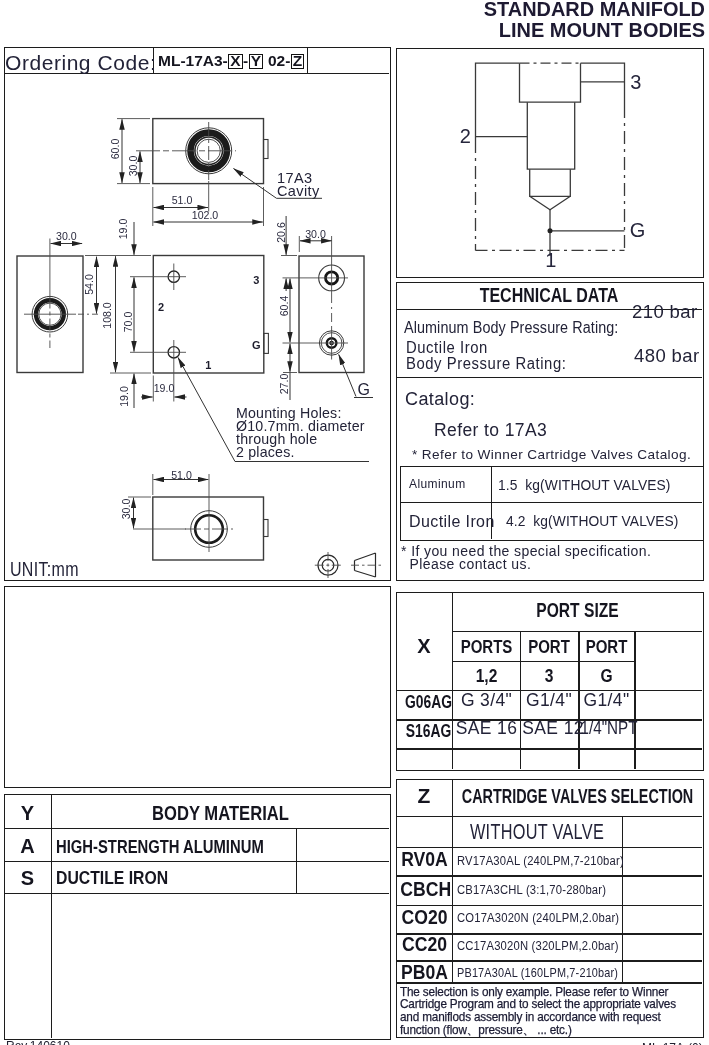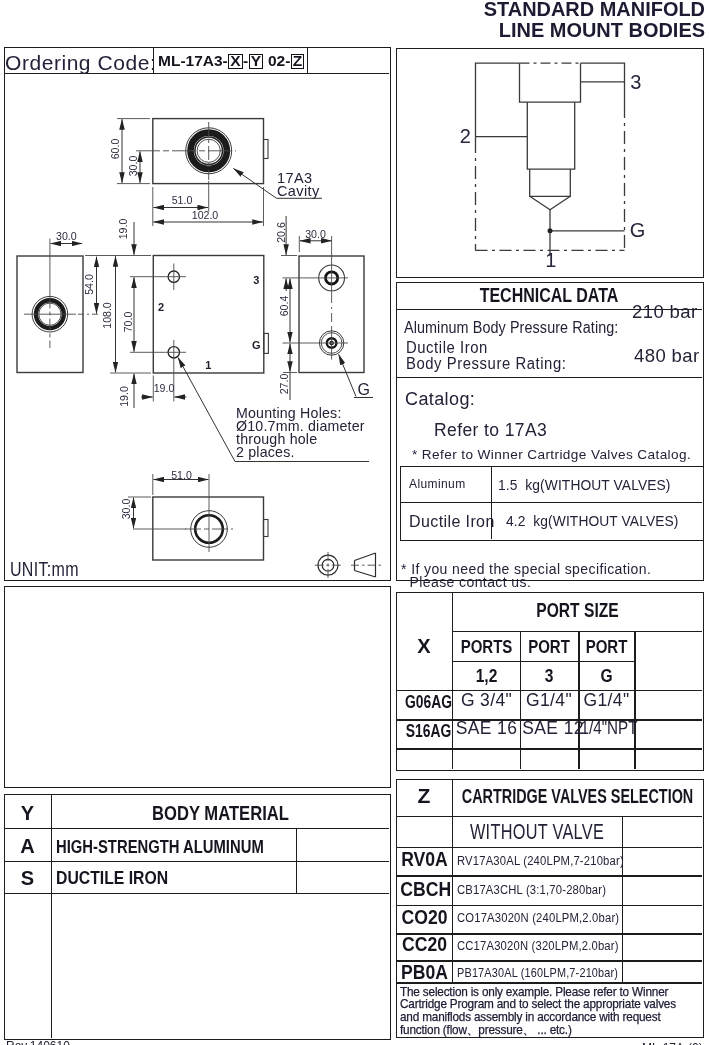--- a/index.html
+++ b/index.html
@@ -215,21 +215,21 @@
 <div class="a g" style="left:405px;top:389px;font-size:18px;">Catalog:</div>
 <div class="a g" style="left:434px;top:420px;font-size:17.5px;">Refer to 17A3</div>
 <div class="a g" style="left:412px;top:446.5px;font-size:13.6px;">* Refer to Winner Cartridge Valves Catalog.</div>
 <div class="bx" style="left:399.5px;top:465.5px;width:302px;height:73.5px;border-width:1.6px;"></div>
 <div class="ln" style="left:490.5px;top:465.5px;width:1.4px;height:73.5px;"></div>
 <div class="ln" style="left:399.5px;top:501.8px;width:302px;height:1.4px;"></div>
 <div class="a g" style="left:409px;top:476.5px;font-size:12px;">Aluminum</div>
 <div class="a g" style="left:498px;top:477.5px;font-size:13.8px;letter-spacing:0.1px;">1.5&nbsp; kg(WITHOUT VALVES)</div>
 <div class="a g" style="left:409px;top:513px;font-size:16px;">Ductile Iron</div>
 <div class="a g" style="left:498px;top:513.5px;font-size:13.8px;letter-spacing:0.1px;margin-left:8px;">4.2&nbsp; kg(WITHOUT VALVES)</div>
-<div class="a g" style="left:401px;top:544.5px;font-size:14px;line-height:13.8px;margin-top:18px;">* If you need the special specification.<br>&nbsp;&nbsp;Please contact us.</div>
+<div class="a g" style="left:401px;top:544.5px;font-size:14px;line-height:13.8px;">* If you need the special specification.<br>&nbsp;&nbsp;Please contact us.</div>
 
 <div class="bx" style="left:396px;top:592px;width:306px;height:177px;"></div>
 <div class="ln" style="left:452px;top:592px;width:1.4px;height:177px;"></div>
 <div class="ln" style="left:452px;top:630.7px;width:250px;height:1.4px;"></div>
 <div class="ln" style="left:452px;top:661px;width:183px;height:1.4px;"></div>
 <div class="ln" style="left:396px;top:689.6px;width:306px;height:1.4px;"></div>
 <div class="ln" style="left:396px;top:719.2px;width:306px;height:1.4px;"></div>
 <div class="ln" style="left:396px;top:748.4px;width:306px;height:1.4px;"></div>
 <div class="ln" style="left:519.5px;top:630.7px;width:1.4px;height:138.3px;"></div>
 <div class="ln" style="left:578.4px;top:630.7px;width:1.4px;height:138.3px;"></div>

